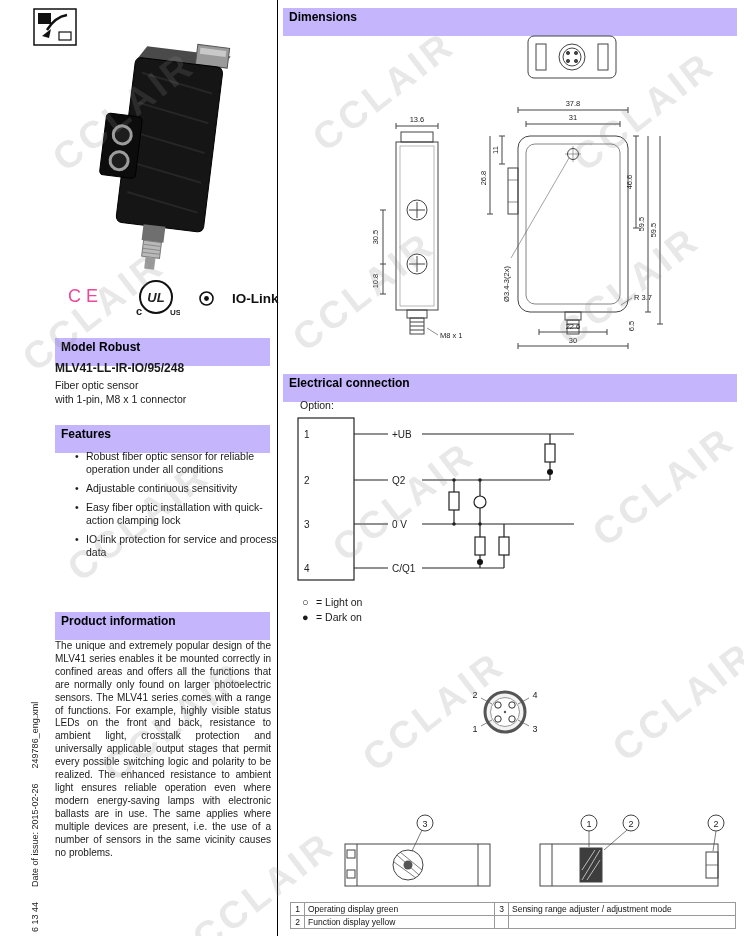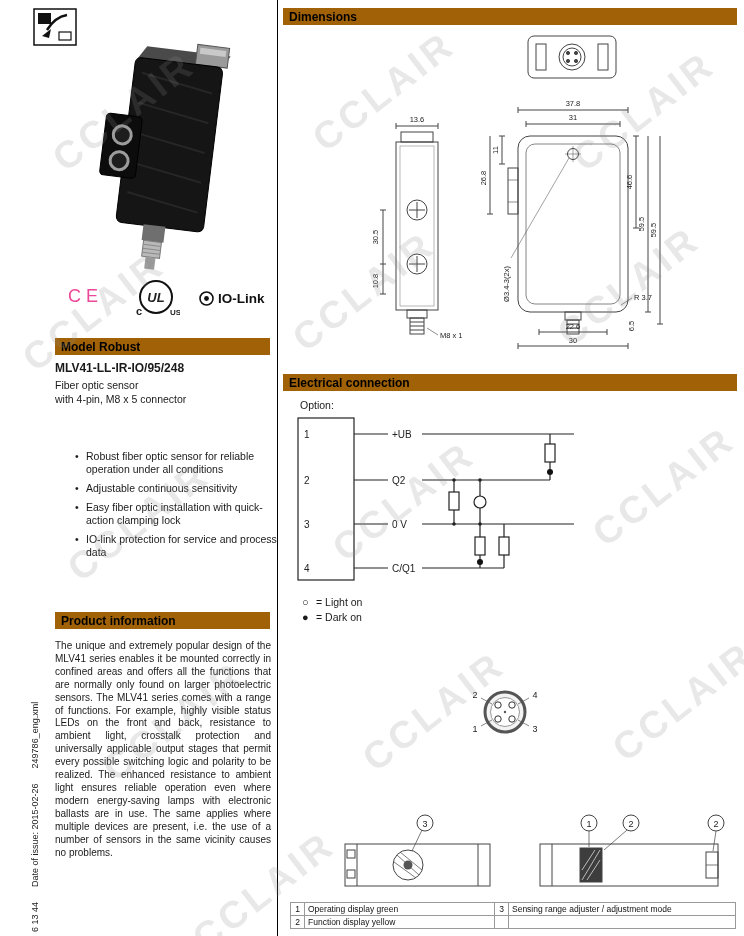--- a/index.html
+++ b/index.html
@@ -8,40 +8,40 @@
   .page { position:relative; width:744px; height:936px; background:#fff; margin:0 auto; overflow:hidden; }
 
   .wm { position:absolute; transform:rotate(-38deg); font-size:38px; font-weight:bold;
         letter-spacing:4px; color:rgba(140,140,140,0.20); white-space:nowrap; pointer-events:none; z-index:5; }
 
   .vtext { position:absolute; left:30px; top:932px; transform-origin:0 0; transform:rotate(-90deg);
            font-size:9px; color:#222; white-space:pre; }
 
   .vrule { position:absolute; left:277px; top:0; width:1px; height:936px; background:#000; }
 
-  .secbar { position:absolute; background:#a16207; color:#000; font-weight:bold; font-size:12px;
-            line-height:19px; height:17px; padding:0 6px; }
+  .secbar { position:absolute; background:#c4b5fd; color:#000; font-weight:bold; font-size:12px;
+            line-height:19px; height:28px; padding:0 6px; }
   .secbar.left-col { left:55px; width:215px; }
   .secbar.right-col { left:283px; width:454px; }
 
   .abs { position:absolute; }
   .txt { font-size:10.5px; line-height:13px; }
 
   .model-number { left:55px; top:361px; font-size:12px; font-weight:bold; }
   .model-line1 { left:55px; top:379px; }
   .model-line2 { left:55px; top:393px; }
 
   .features-list { left:73px; top:450px; width:216px; }
   .feat { position:relative; padding-left:13px; font-size:10.5px; line-height:13px; margin-bottom:6px; }
   .feat::before { content:"•"; position:absolute; left:2px; top:0; }
 
   .prodinfo { left:55px; top:640px; width:216px; font-size:10px; line-height:12.9px; text-align:justify; }
 
   .ce-mark { left:68px; top:286px; font-size:18px; letter-spacing:5px; color:#ec4899; }
-  .iolink-wrap { left:198px; top:290px; display:flex; align-items:center; gap:3px; }
+  .iolink-wrap { left:198px; top:290px; display:flex; align-items:center; gap:17px; }
   .iolink-text { font-size:13.5px; font-weight:bold; color:#111; }
 
   .option-label { left:300px; top:399px; font-size:10.5px; }
 
   .legend { left:302px; top:595px; font-size:10.5px; line-height:15px; }
   .legend .sym { display:inline-block; width:14px; font-size:11px; }
 
   .ind-table { position:absolute; left:290px; top:902px; width:446px; border-collapse:collapse;
                font-size:8.5px; color:#111; }
   .ind-table td { border:1px solid #999; padding:1px 3px; height:12px; vertical-align:middle; }
@@ -118,22 +118,23 @@
     <svg width="17" height="17" viewBox="0 0 17 17">
       <circle cx="8.5" cy="8.5" r="6.5" fill="none" stroke="#111" stroke-width="1.6"></circle>
       <circle cx="8.5" cy="8.5" r="2.4" fill="#111"></circle>
     </svg>
     <span class="iolink-text">IO-Link</span>
   </div>
 
   <div class="secbar left-col" style="top:338px">Model Robust</div>
   <div class="abs model-number">MLV41-LL-IR-IO/95/248</div>
   <div class="abs txt model-line1">Fiber optic sensor</div>
-  <div class="abs txt model-line2">with 4-pin, M8 x 5 connector</div>
-
+  <div class="abs txt model-line2">with 1-pin, M8 x 1 connector</div>
+
+  <div class="secbar left-col" style="top:425px">Features</div>
   <div class="abs features-list">
     <div class="feat">Robust fiber optic sensor for reliable operation under all conditions</div>
     <div class="feat">Adjustable continuous sensitivity</div>
     <div class="feat">Easy fiber optic installation with quick-action clamping lock</div>
     <div class="feat">IO-link protection for service and process data</div>
   </div>
 
   <div class="secbar left-col" style="top:612px">Product information</div>
   <div class="abs prodinfo">The unique and extremely popular design of the MLV41 series enables it be mounted correctly in confined areas and offers all the functions that are normally only found on larger photoelectric sensors. The MLV41 series comes with a range of functions. For example, highly visible status LEDs on the front and back, resistance to ambient light, crosstalk protection and universally applicable output stages that permit every possible switching logic and polarity to be realized. The enhanced resistance to ambient light ensures reliable operation even where modern energy-saving lamps with electronic ballasts are in use. The same applies where multiple devices are present, i.e. the use of a number of sensors in the same vicinity causes no problems.</div>
 

